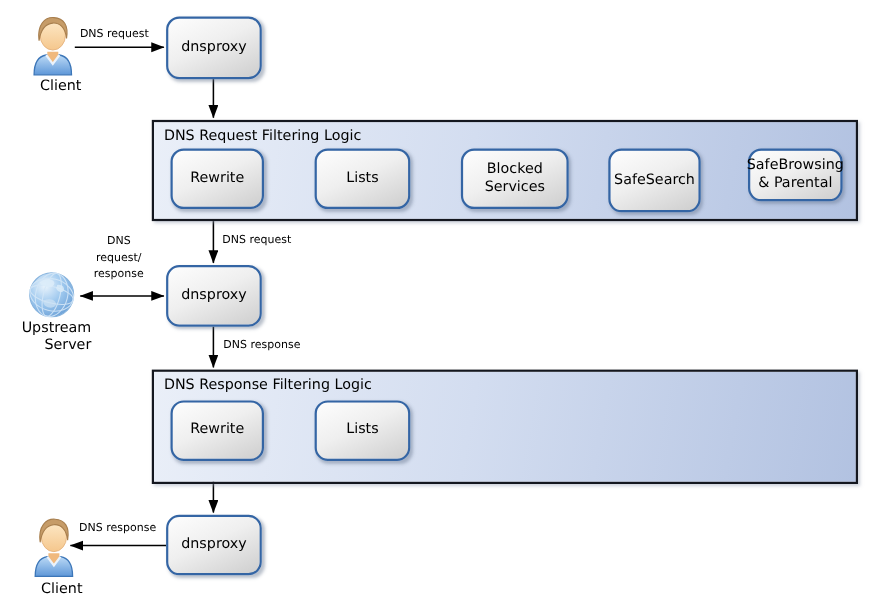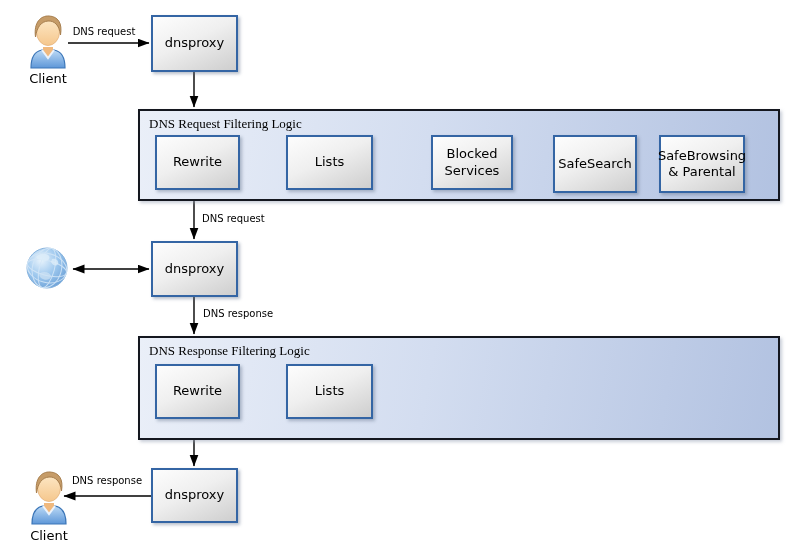--- a/index.html
+++ b/index.html
@@ -3,44 +3,44 @@
 <meta charset="utf-8">
 <style>
   html,body{margin:0;padding:0;background:#fff;}
   #canvas{
     position:relative;width:797px;height:558px;background:#ffffff;
     font-family:"DejaVu Sans", sans-serif;color:#000;overflow:hidden;
   }
   #edges{position:absolute;left:0;top:0;z-index:1;}
   .node{
     position:absolute;z-index:2;box-sizing:border-box;
-    border:2px solid #3465a4;border-radius:0;
+    border:2px solid #3465a4;border-radius:12px;
     background:linear-gradient(155deg,#fdfdfd 0%,#efefef 45%,#cecece 100%);
     box-shadow:2px 2px 3px rgba(100,115,140,.45);
     display:flex;align-items:center;justify-content:center;
     font-size:13px;text-align:center;line-height:1.25;
     white-space:pre-line;
   }
   .group{
     position:absolute;z-index:1;box-sizing:border-box;
     border:2px solid #14171f;
     background:linear-gradient(100deg,#eaeff8 0%,#d3ddf0 45%,#b2c2e1 100%);
     box-shadow:2px 2px 3px rgba(150,160,180,.5);
   }
   .group-title{
-    position:absolute;left:9px;top:5px;font-size:13px;white-space:nowrap;font-family:Liberation Serif, serif;
+    position:absolute;left:9px;top:5px;font-size:13px;white-space:nowrap;
   }
   .edge-label{
     position:absolute;z-index:3;font-size:10px;line-height:15px;white-space:pre-line;
   }
   .center{text-align:center;}
   .actor{position:absolute;z-index:2;line-height:0;}
   .actor-label{
     position:absolute;z-index:3;font-size:13px;line-height:15px;
-    text-align:center;white-space:pre-line;
+    text-align:right;white-space:pre-line;
   }
 </style>
 </head>
 <body>
 
 <div id="canvas">
 
   <svg id="edges" width="797" height="558">
     <defs>
       <marker id="ah" markerUnits="userSpaceOnUse" markerWidth="14" markerHeight="11" refX="11.5" refY="4.5" orient="auto-start-reverse">
@@ -88,44 +88,49 @@
   <div class="actor-label" style="left:22px;top:71px;width:52px">Client</div>
 
   <div class="edge-label center" style="left:58px;top:24px;width:92px">DNS request</div>
 
   <div class="node" style="left:151px;top:15px;width:87px;height:57px">dnsproxy</div>
 
   <div class="group" style="left:138px;top:109px;width:642px;height:92px">
     <div class="group-title">DNS Request Filtering Logic</div>
     <div class="node" style="left:15px;top:24px;width:85px;height:55px">Rewrite</div>
     <div class="node" style="left:146px;top:24px;width:87px;height:55px">Lists</div>
-    <div class="node" style="left:291px;top:24px;width:82px;height:55px">Blocked
+    <div class="node" style="left:279px;top:24px;width:98px;height:55px">Blocked
 Services</div>
     <div class="node" style="left:413px;top:24px;width:84px;height:58px">SafeSearch</div>
-    <div class="node" style="left:519px;top:24px;width:86px;height:58px">SafeBrowsing
+    <div class="node" style="left:540px;top:24px;width:86px;height:48px">SafeBrowsing
 &amp; Parental</div>
   </div>
 
   <div class="edge-label" style="left:202px;top:211px">DNS request</div>
 
   <div class="actor" style="left:26px;top:247px">
     <svg width="42" height="42" viewBox="0 0 42 42">
       <circle cx="21" cy="21" r="20" fill="url(#globeGrad)" stroke="#87b3dd" stroke-width="1"></circle>
       <g stroke="#d3e6f7" stroke-width="1" fill="none" opacity="0.9" transform="rotate(14 21 21)">
         <ellipse cx="21" cy="21" rx="20" ry="7.5"></ellipse>
         <ellipse cx="21" cy="21" rx="20" ry="14.5"></ellipse>
         <ellipse cx="21" cy="21" rx="7.5" ry="20"></ellipse>
         <ellipse cx="21" cy="21" rx="14.5" ry="20"></ellipse>
       </g>
       <path d="M10,10 C14,6 19,6 22,8 C25,10 23,14 19,14 C15,14 12,13 10,10 Z" fill="#dcecf9" opacity="0.85"></path>
       <path d="M26,12 C30,11 33,14 32,17 C30,20 26,18 25,15 Z" fill="#dcecf9" opacity="0.8"></path>
       <path d="M14,26 C18,24 24,25 25,29 C25,33 19,34 15,31 C13,29 13,27 14,26 Z" fill="#cfe2f4" opacity="0.7"></path>
     </svg>
   </div>
+  <div class="actor-label" style="left:11px;top:291px;width:72px">Upstream
+Server</div>
 
+  <div class="edge-label center" style="left:68px;top:212px;width:80px">DNS
+request/
+response</div>
 
   <div class="node" style="left:151px;top:241px;width:87px;height:56px">dnsproxy</div>
 
   <div class="edge-label" style="left:203px;top:306px">DNS response</div>
 
   <div class="group" style="left:138px;top:336px;width:642px;height:104px">
     <div class="group-title">DNS Response Filtering Logic</div>
     <div class="node" style="left:15px;top:26px;width:85px;height:55px">Rewrite</div>
     <div class="node" style="left:146px;top:26px;width:87px;height:55px">Lists</div>
   </div>

